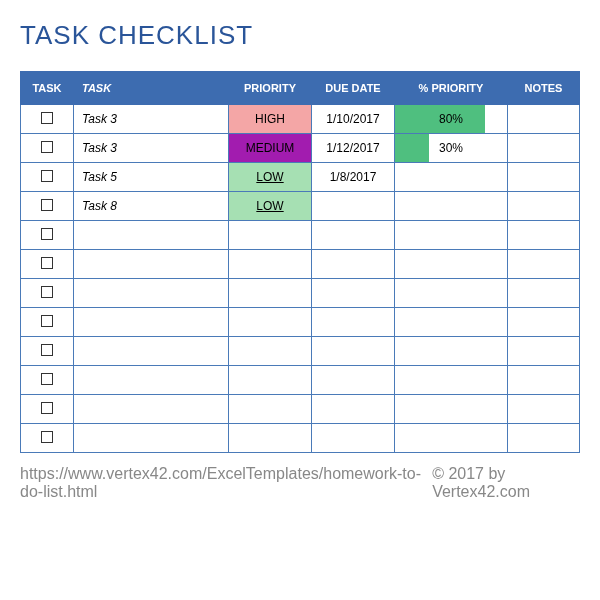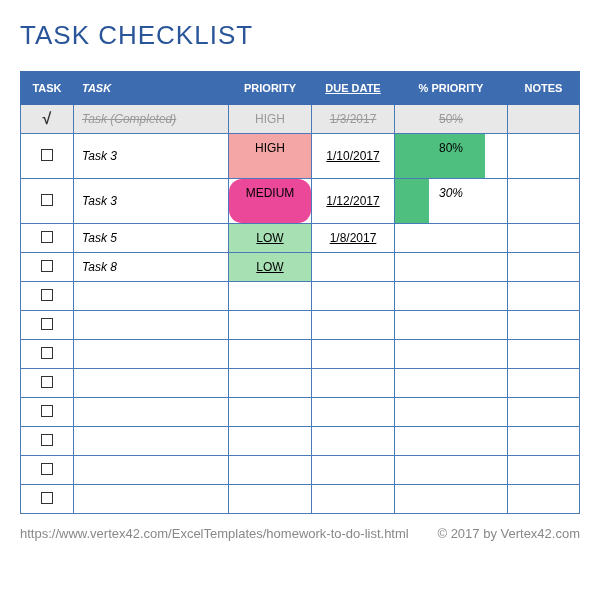--- a/index.html
+++ b/index.html
@@ -37,68 +37,68 @@
     border: 1px solid #4a7ab8;
     padding: 0;
     height: 28px;
     text-align: center;
     vertical-align: middle;
     background: #fff;
   }
   .col-done { width: 40px; }
   .col-task { width: 140px; text-align: left; padding-left: 8px; font-style: italic; }
   .col-priority { width: 70px; }
-  .col-duedate { width: 70px; text-decoration: underline; }
+  .col-duedate { width: 70px; }
   .col-complete { width: 100px; }
   .col-notes { }
   .checkbox {
     display: inline-block;
     width: 10px;
     height: 10px;
     border: 1px solid #333;
     line-height: 10px;
     font-size: 14px;
     font-weight: bold;
   }
   .checkmark::before { content: "√"; font-size: 16px; font-weight: bold; }
   .completed-row td {
     color: #999;
     text-decoration: line-through;
     background: #e8e8e8;
   }
   .completed-row .col-done { text-decoration: none; color: #333; background: #e8e8e8;}
   .priority-high { background: #f4a6a6; }
-  .priority-medium { background: #ec4899; border-radius: 13px; }
+  .priority-medium { background: #a21caf; }
   .priority-low { background: #a6e0b3; text-decoration: underline; }
   .priority-cell {
     display: inline-block;
     width: 100%;
     height: 100%;
     line-height: 28px;
   }
   .progress-wrap {
     position: relative;
     width: 100%;
-    height: 44px;
+    height: 28px;
     text-align: center;
   }
   .progress-bar {
     position: absolute;
     left: 0; top: 0; bottom: 0;
     background: #4fbf7f;
   }
   .progress-label {
     position: relative;
     z-index: 1;
     line-height: 28px;
   }
   .footer {
     display: flex;
     justify-content: space-between;
-    font-size: 13px;
+    font-size: 16px;
     color: #888;
     margin-top: 12px;
     gap: 9px;
   }
 </style>
 </head>
 <body>
 
 <div class="title">TASK CHECKLIST</div>
 
@@ -107,47 +107,39 @@
     <tr>
       <th class="col-done">TASK</th>
       <th class="col-task task-col">TASK</th>
       <th class="col-priority">PRIORITY</th>
       <th class="col-duedate">DUE DATE</th>
       <th class="col-complete">% PRIORITY</th>
       <th class="col-notes">NOTES</th>
     </tr>
   </thead>
   <tbody id="tbody">
-      <tr class="completed-row">
-        <td class="col-done"><span class="checkmark"></span></td>
-        <td class="col-task">Task (Completed)</td>
-        <td class="col-priority"><span class="priority-cell ">HIGH</span></td>
-        <td class="col-duedate">1/3/2017</td>
-        <td class="col-complete" style="padding: 0px;">50%</td>
-        <td class="col-notes"></td>
-      </tr>
       <tr>
         <td class="col-done"><span class="checkbox"></span></td>
         <td class="col-task">Task 3</td>
         <td class="col-priority"><span class="priority-cell priority-high">HIGH</span></td>
         <td class="col-duedate">1/10/2017</td>
         <td class="col-complete" style="padding: 0px;">
           <div class="progress-wrap">
             <div class="progress-bar" style="width: 80%;"></div>
             <div class="progress-label">80%</div>
           </div>
         </td>
         <td class="col-notes"></td>
       </tr>
       <tr>
         <td class="col-done"><span class="checkbox"></span></td>
         <td class="col-task">Task 3</td>
         <td class="col-priority"><span class="priority-cell priority-medium">MEDIUM</span></td>
         <td class="col-duedate">1/12/2017</td>
-        <td class="col-complete" style="padding: 0px; font-style: italic;">
+        <td class="col-complete" style="padding: 0px;">
           <div class="progress-wrap">
             <div class="progress-bar" style="width: 30%;"></div>
             <div class="progress-label">30%</div>
           </div>
         </td>
         <td class="col-notes"></td>
       </tr>
       <tr>
         <td class="col-done"><span class="checkbox"></span></td>
         <td class="col-task">Task 5</td>

